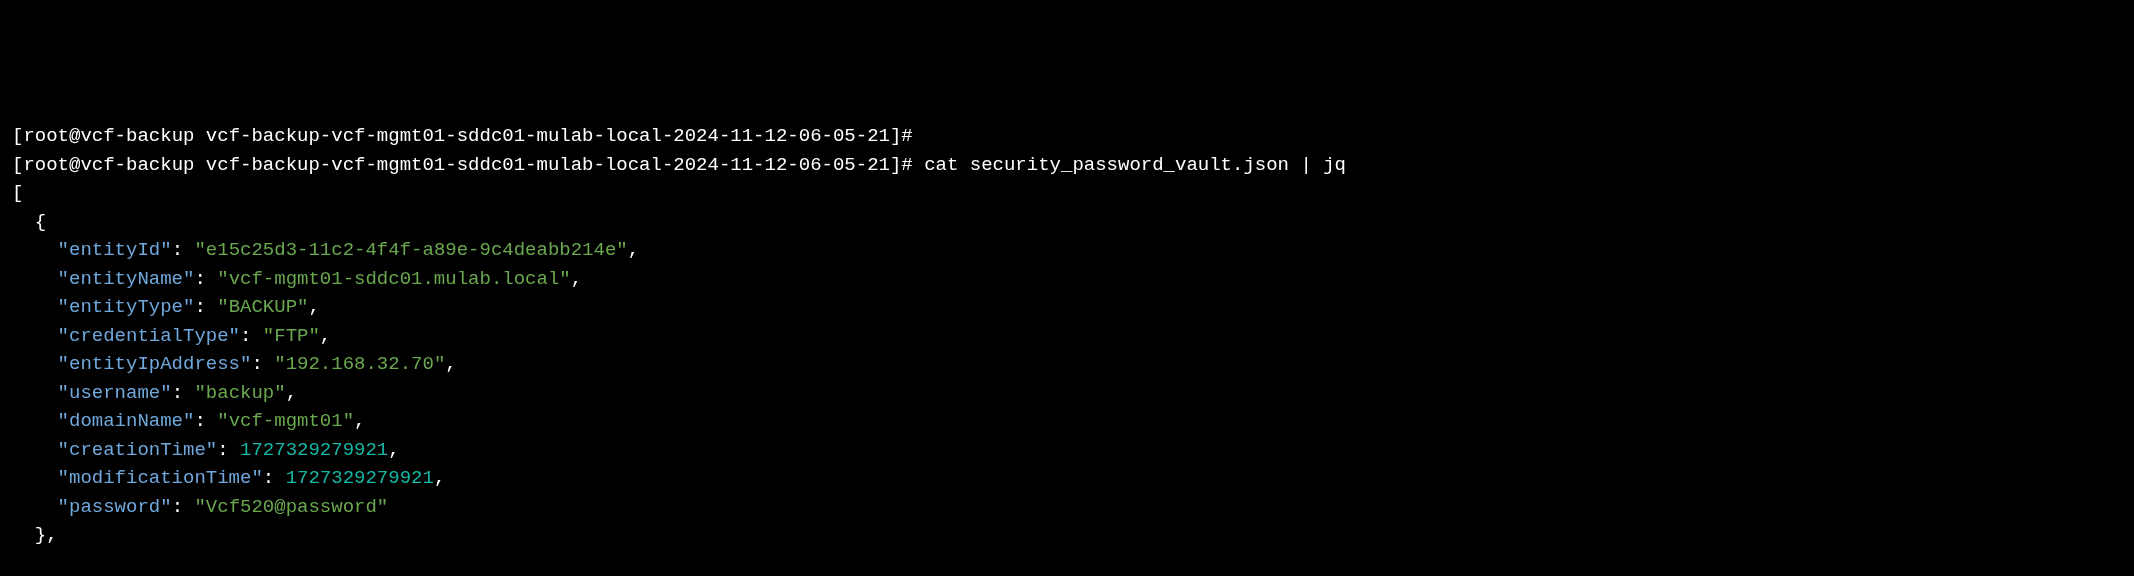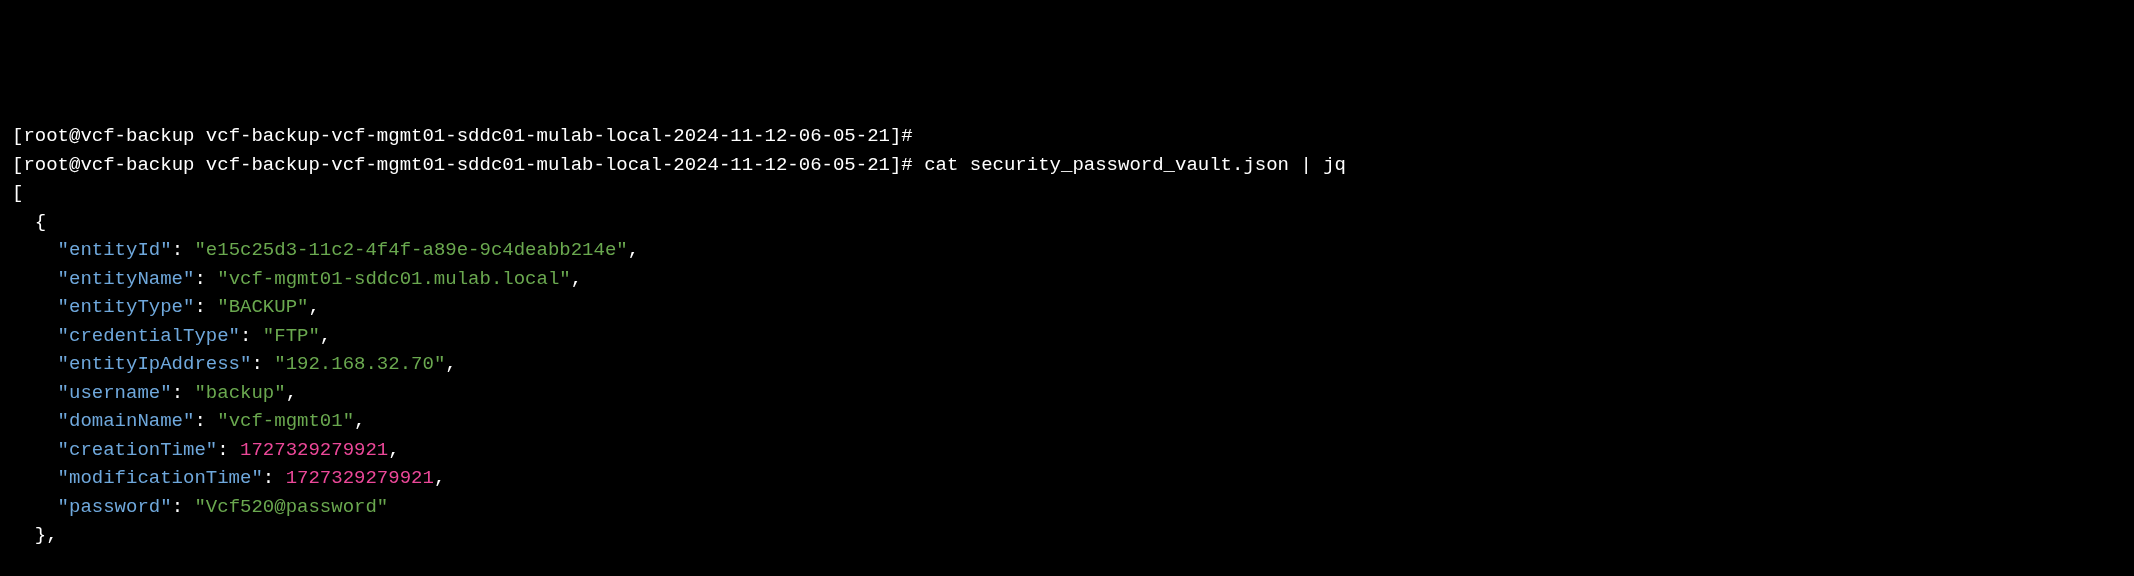--- a/index.html
+++ b/index.html
@@ -11,21 +11,21 @@
       line-height: 1.5;
       padding: 8px 12px;
       white-space: pre;
     }
     .prompt { color: #ffffff; }
     .command { color: #ffffff; margin-top: 40px; }
     .bracket { color: #ffffff; }
     .brace { color: #ffffff; }
     .key { color: #6fa8dc; }
     .string { color: #6aa84f; }
-    .number { color: #ec4899; }
+    .number { color: #14b8a6; }
     .punct { color: #ffffff; }
     .line { display: block; }
     .indent1 { padding-left: 2ch; }
     .indent2 { padding-left: 4ch; }
   </style>
 </head>
 <body>
 
 
 

